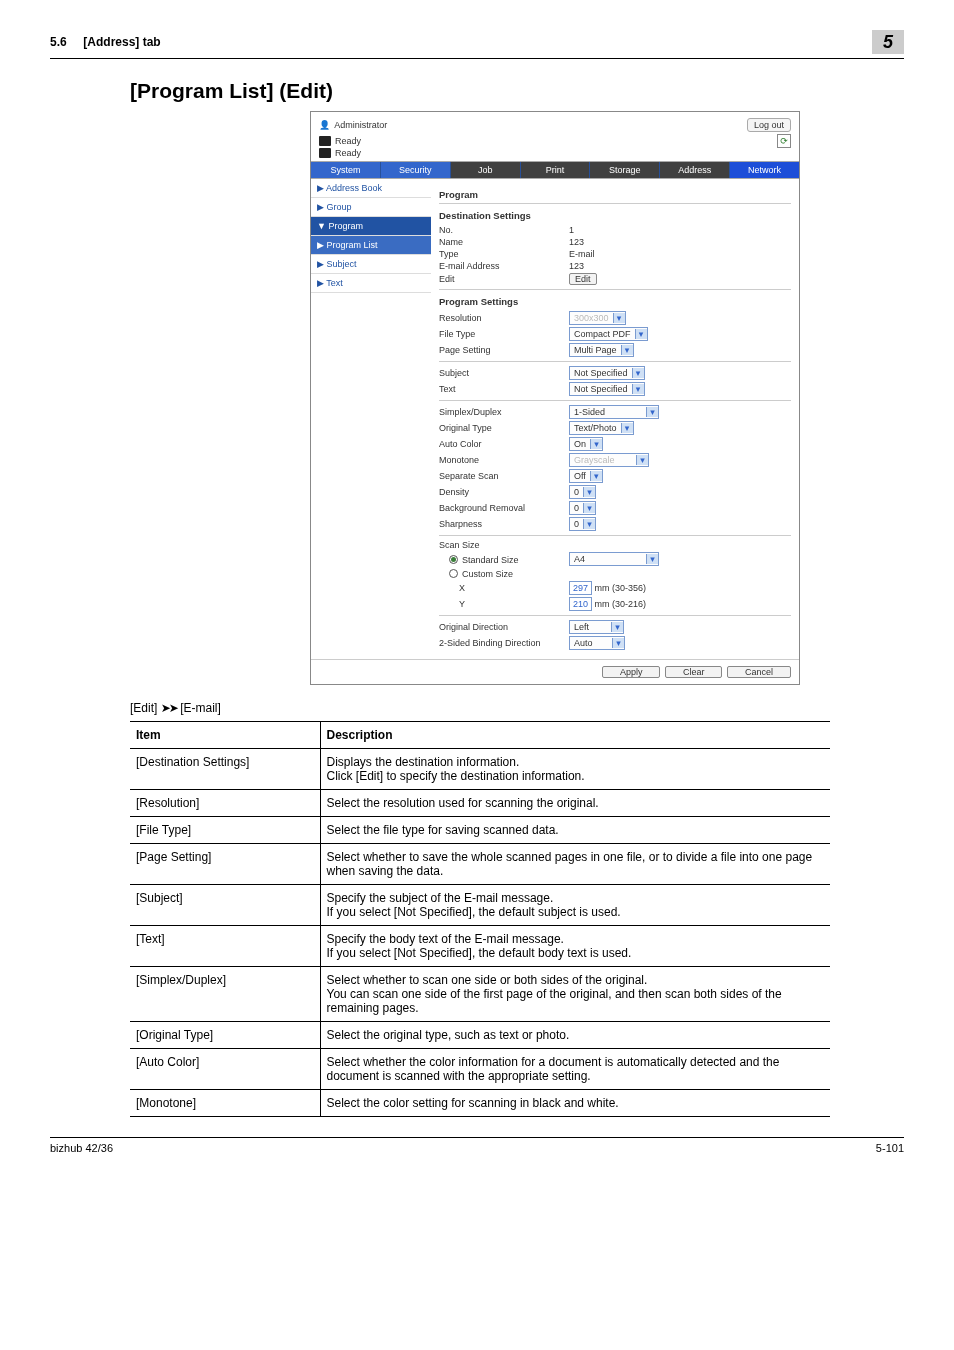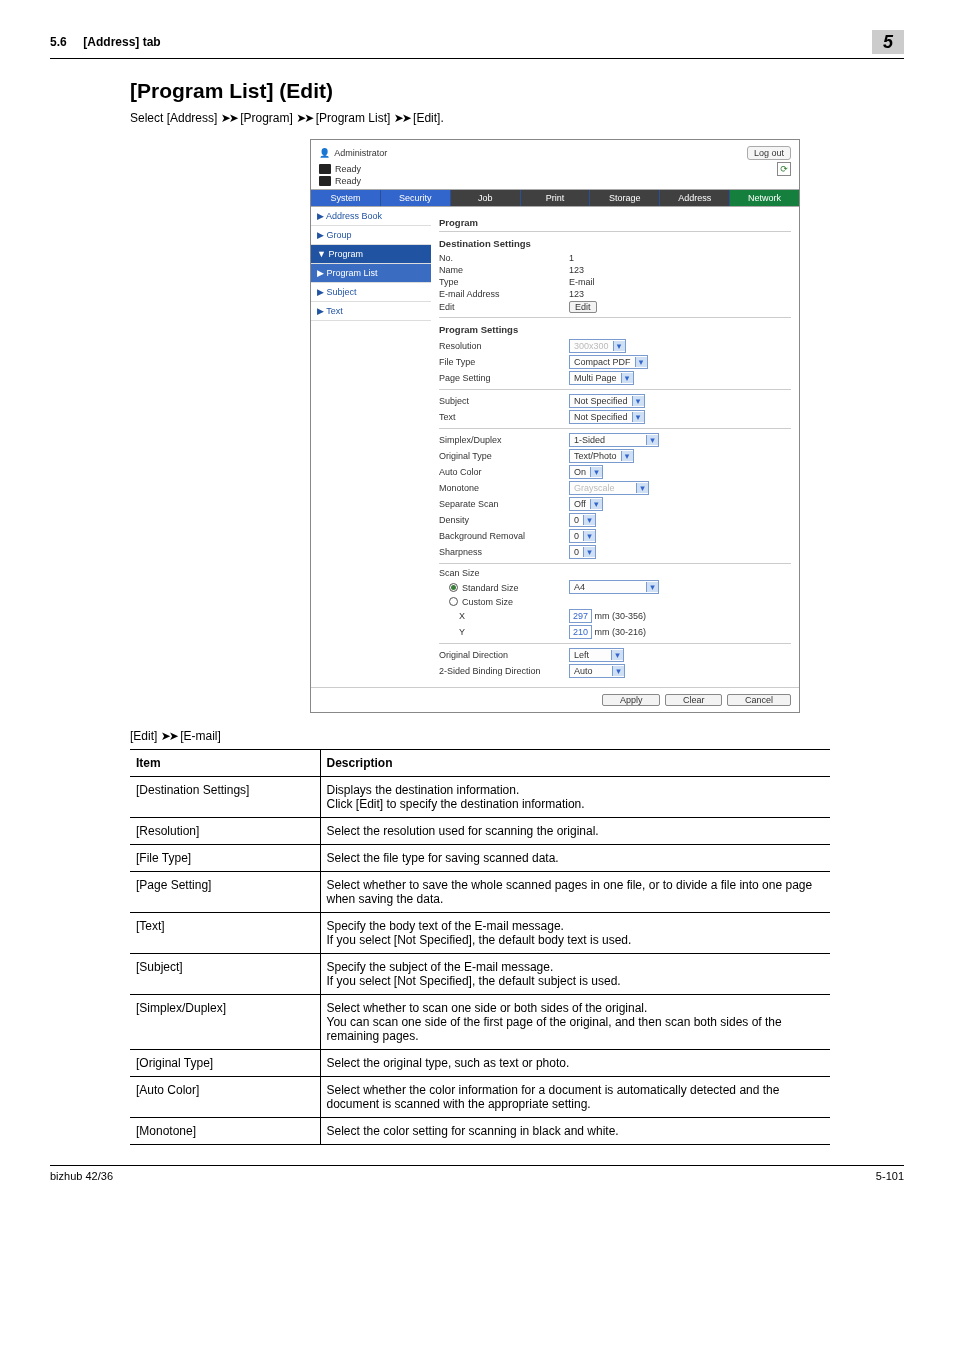--- a/index.html
+++ b/index.html
@@ -72,21 +72,21 @@
   .tab {
     flex: 1;
     text-align: center;
     padding: 3px 0;
     background: #3366cc;
     border-right:1px solid #285099;
   }
   .tab:last-child { border-right:none; }
   .tab.green { background: #404040; }
   .tab.red { background: #404040; }
-  .tab.darkred { background: #15803d; }
+  .tab.darkred { background: #1d4ed8; }
 
   .shot-body { display: flex; }
   .side {
     width: 120px;
     font-size: 9px;
     background:#fff;
   }
   .side-item {
     padding: 4px 6px;
     border-bottom: 1px solid #ddd;
@@ -168,23 +168,20 @@
       <b>5.6</b>
       &nbsp;&nbsp;&nbsp;
       <b>[Address] tab</b>
     </div>
     <div class="right-box">5</div>
   </div>
   <div class="hr-line"></div>
 
   <div class="content-indent">
     <h2 class="program-title">[Program List] (Edit)</h2>
-    <p class="intro">
-      <span>Select [Address] </span><span class="arrows">➤➤</span><span> [Program] </span><span class="arrows">➤➤</span><span> [Program List] </span><span class="arrows">➤➤</span><span> [Edit].</span>
-    </p>
 
     <div class="shot">
       <div class="shot-header">
         <div class="admin">
           <span>👤</span>
           <span>Administrator</span>
         </div>
         <div class="logout">Log out</div>
       </div>
       <div class="ready-row">
@@ -403,28 +400,28 @@
           </tr>
           <tr>
             <td>[File Type]</td>
             <td style="white-space: pre-line;">Select the file type for saving scanned data.</td>
           </tr>
           <tr>
             <td>[Page Setting]</td>
             <td style="white-space: pre-line;">Select whether to save the whole scanned pages in one file, or to divide a file into one page when saving the data.</td>
           </tr>
           <tr>
+            <td>[Subject]</td>
+            <td style="white-space: pre-line;">Specify the subject of the E-mail message.
+If you select [Not Specified], the default subject is used.</td>
+          </tr>
+          <tr>
             <td>[Text]</td>
             <td style="white-space: pre-line;">Specify the body text of the E-mail message.
 If you select [Not Specified], the default body text is used.</td>
-          </tr>
-          <tr>
-            <td>[Subject]</td>
-            <td style="white-space: pre-line;">Specify the subject of the E-mail message.
-If you select [Not Specified], the default subject is used.</td>
           </tr>
           <tr>
             <td>[Simplex/Duplex]</td>
             <td style="white-space: pre-line;">Select whether to scan one side or both sides of the original.
 You can scan one side of the first page of the original, and then scan both sides of the remaining pages.</td>
           </tr>
           <tr>
             <td>[Original Type]</td>
             <td style="white-space: pre-line;">Select the original type, such as text or photo.</td>
           </tr>

